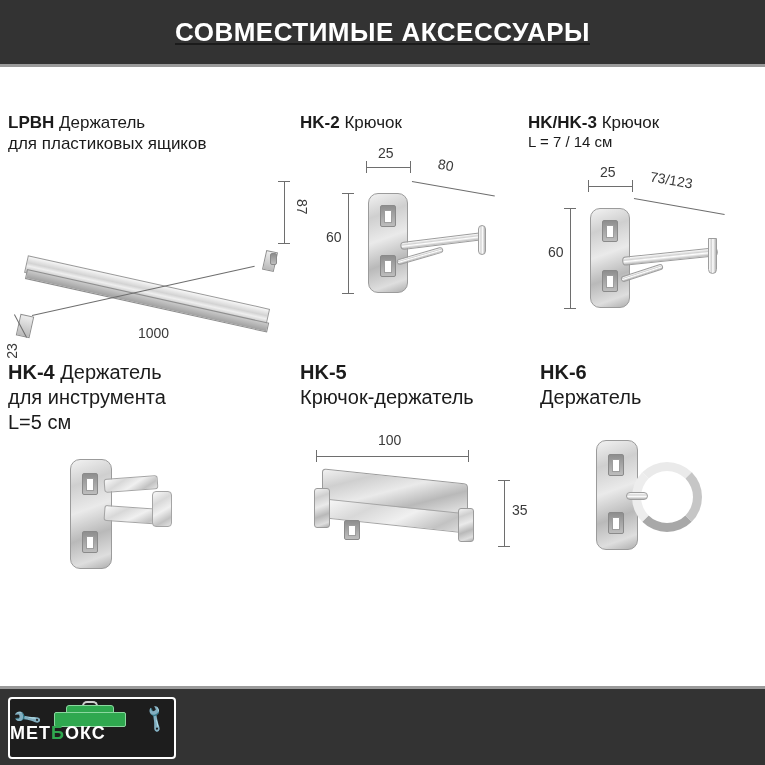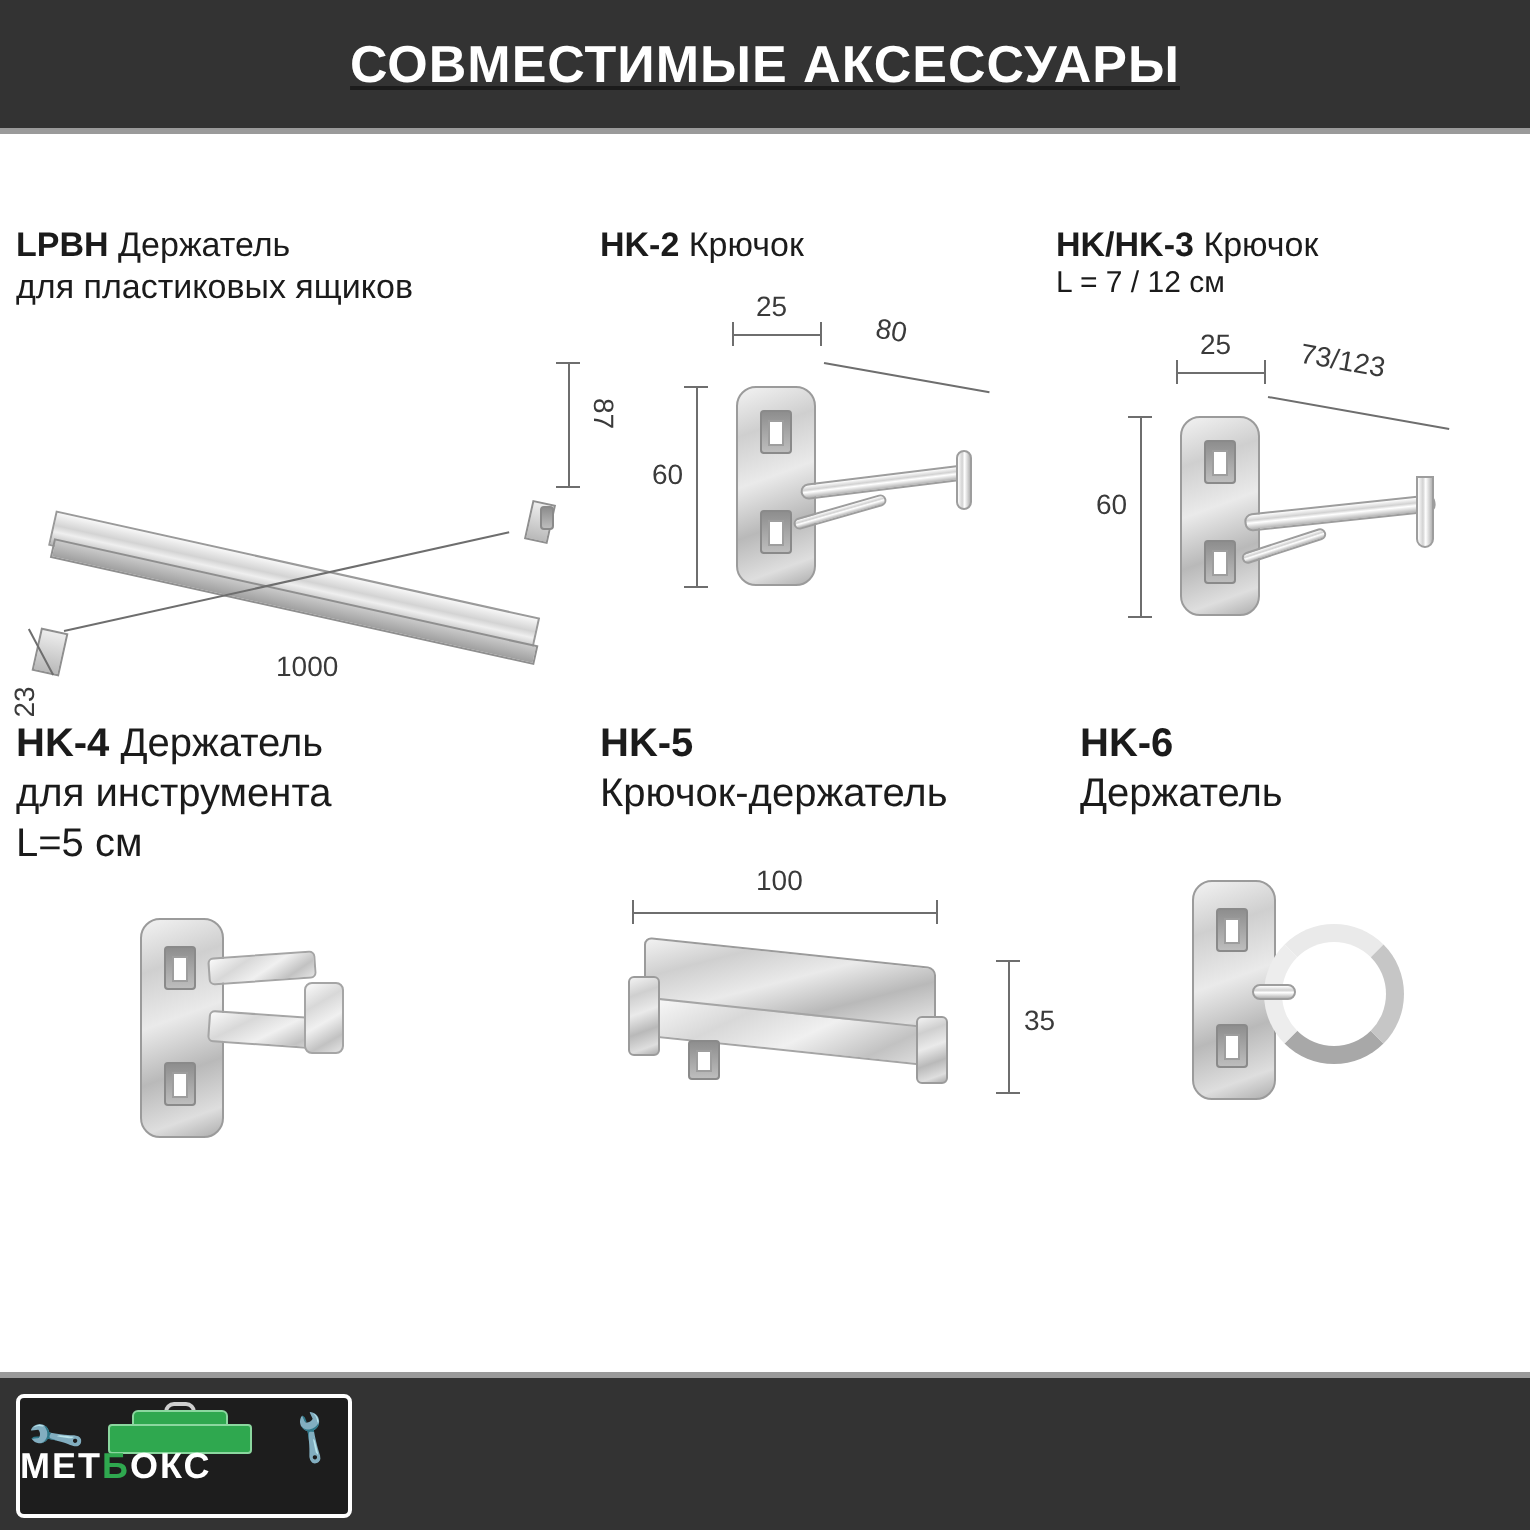--- a/index.html
+++ b/index.html
@@ -294,21 +294,21 @@
       <div class="tick hline" style="left:42px; top:60px; width:12px;"></div>
       <div class="tick hline" style="left:42px; top:160px; width:12px;"></div>
       <div class="dim" style="left:26px; top:96px;">60</div>
     </div>
   </div>
 
   <div class="cell" style="left:528px; top:32px; width:232px; height:250px;">
     <div class="caption cap-md">
       <span class="code">HK/HK-3</span>
       <span>Крючок</span>
-      <div class="cap-sm">L = 7 / 12 см</div>
+      <div class="cap-sm">L = 7 / 14 см</div>
     </div>
 
     <div class="art" style="height:200px;">
       <div class="plate metal" style="left:62px; top:56px; width:40px; height:100px;"></div>
       <div class="slot" style="left:74px; top:68px; width:16px; height:22px;">
         <div class="slot-inner" style="left:3px; top:4px; width:8px; height:13px;"></div>
       </div>
       <div class="slot" style="left:74px; top:118px; width:16px; height:22px;">
         <div class="slot-inner" style="left:3px; top:4px; width:8px; height:13px;"></div>
       </div>

